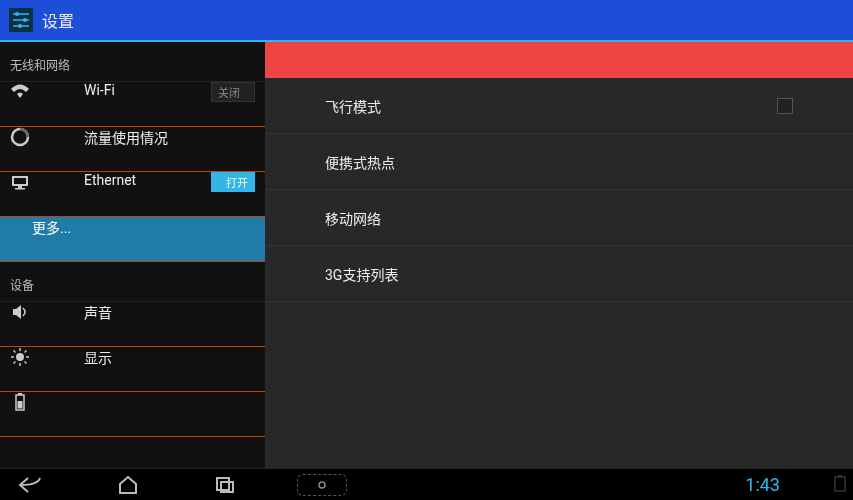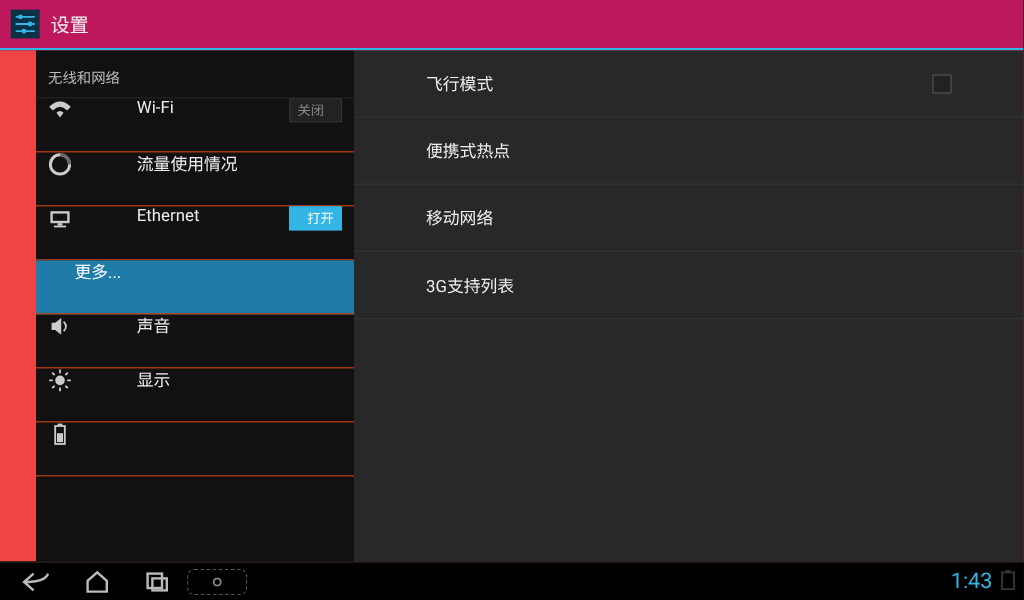--- a/index.html
+++ b/index.html
@@ -1,27 +1,27 @@
 <!DOCTYPE html>
 <html><head>
 <meta charset="utf-8">
 <style>
   * { margin: 0; padding: 0; box-sizing: border-box; font-family: "Roboto", "Noto Sans CJK SC", sans-serif; }
   body { width: 853px; height: 500px; background: #000; color: #fff; overflow: hidden; }
 
   
   .header {
     height: 42px; display: flex; align-items: center; padding: 0 8px;
-    border-bottom: 2px solid #33b5e5; background: #be185d;
+    border-bottom: 2px solid #33b5e5; background: #1d4ed8;
   }
   .header .app-icon { width: 26px; height: 26px; margin-right: 8px; }
   .header .title { font-size: 16px; color: #eee; }
 
   
-  .main { display: flex; height: 426px; background: #ef4444; padding-left: 30px; }
+  .main { display: flex; height: 426px; background: #ef4444; }
 
   
   .sidebar { width: 265px; background: #111; display: flex; flex-direction: column; }
   .cat { font-size: 12px; color: #bbb; padding: 14px 10px 8px 10px; border-bottom: 1px solid #222; }
   .item {
     display: flex; align-items: flex-start; height: 45px; padding: 0 10px;
     border-bottom: 1px solid #c2410c; cursor: pointer; gap: 42px;
   }
   .item .icon { width: 20px; height: 20px; margin-right: 12px; flex-shrink: 0; }
   .item .label { flex: 1; font-size: 14px; color: #eee; }
@@ -29,32 +29,32 @@
   .item.selected .label { color: #fff; padding-left: 22px; }
   .toggle {
     width: 44px; height: 20px; display: flex; justify-content: flex-end;
     padding: 0 6px; font-size: 11px; align-items: center; border:1px solid #333;
     background:#222; color:#888;
   }
   .toggle.on { background:#33b5e5; color:#fff; justify-content:flex-end; border-color:#33b5e5;}
   .toggle.off { justify-content: flex-start; }
 
   
-  .content { flex: 1; background: #282828; padding: 0; }
+  .content { flex: 1; background: #282828; padding: 0; margin-top: 36px; }
   .row {
     display: flex; align-items: center; height: 56px; padding: 0 60px;
     border-bottom: 1px solid #333; cursor: pointer;
   }
   .row .rlabel { flex: 1; font-size: 14px; color: #eee; }
   .chk { width: 16px; height: 16px; border: 1px solid #555; background: #222; }
 
   
   .navbar {
     height: 32px; background: #000; display: flex; align-items: center;
-    border-top: 1px solid #222; padding: 0 6px;
+    border-top: 1px solid #222; padding: 0 6px; gap: 47px;
   }
   .navbtn {
     width: 50px; height: 28px; display: flex; align-items: center;
     justify-content: center; cursor: pointer;
   }
   .screenshot-btn {
     width: 60px; height: 22px; border: 1px dashed #555; border-radius: 6px;
     display:flex; align-items:center; justify-content:center;
   }
   .navspacer { flex: 1; }
@@ -114,20 +114,21 @@
           </svg>
       </span>
       <span class="label">Ethernet</span>
       <span class="toggle on">打开</span>
     </div>
 
     <div class="item selected">
       <span class="label">更多...</span>
     </div>
 
+    <div class="cat">设备</div>
 
     <div class="item">
       <span class="icon">
         <svg viewBox="0 0 20 20">
             <path d="M3 7 H6 L11 3 V17 L6 13 H3 Z" fill="#ccc"></path>
             <path d="M13 6 Q17 10 13 14" fill="none" stroke="#ccc" stroke-width="1.5"></path>
           </svg>
       </span>
       <span class="label">声音</span>
     </div>

